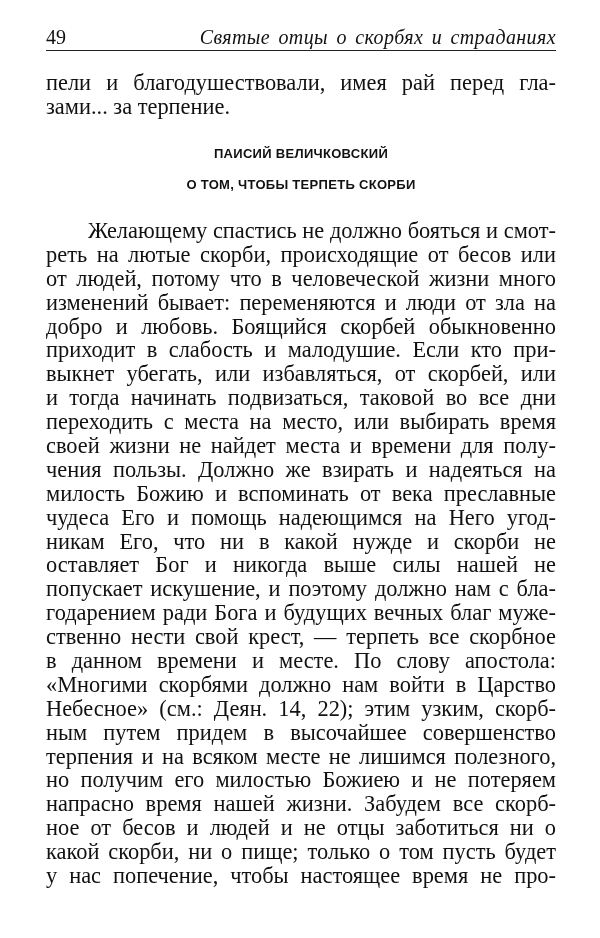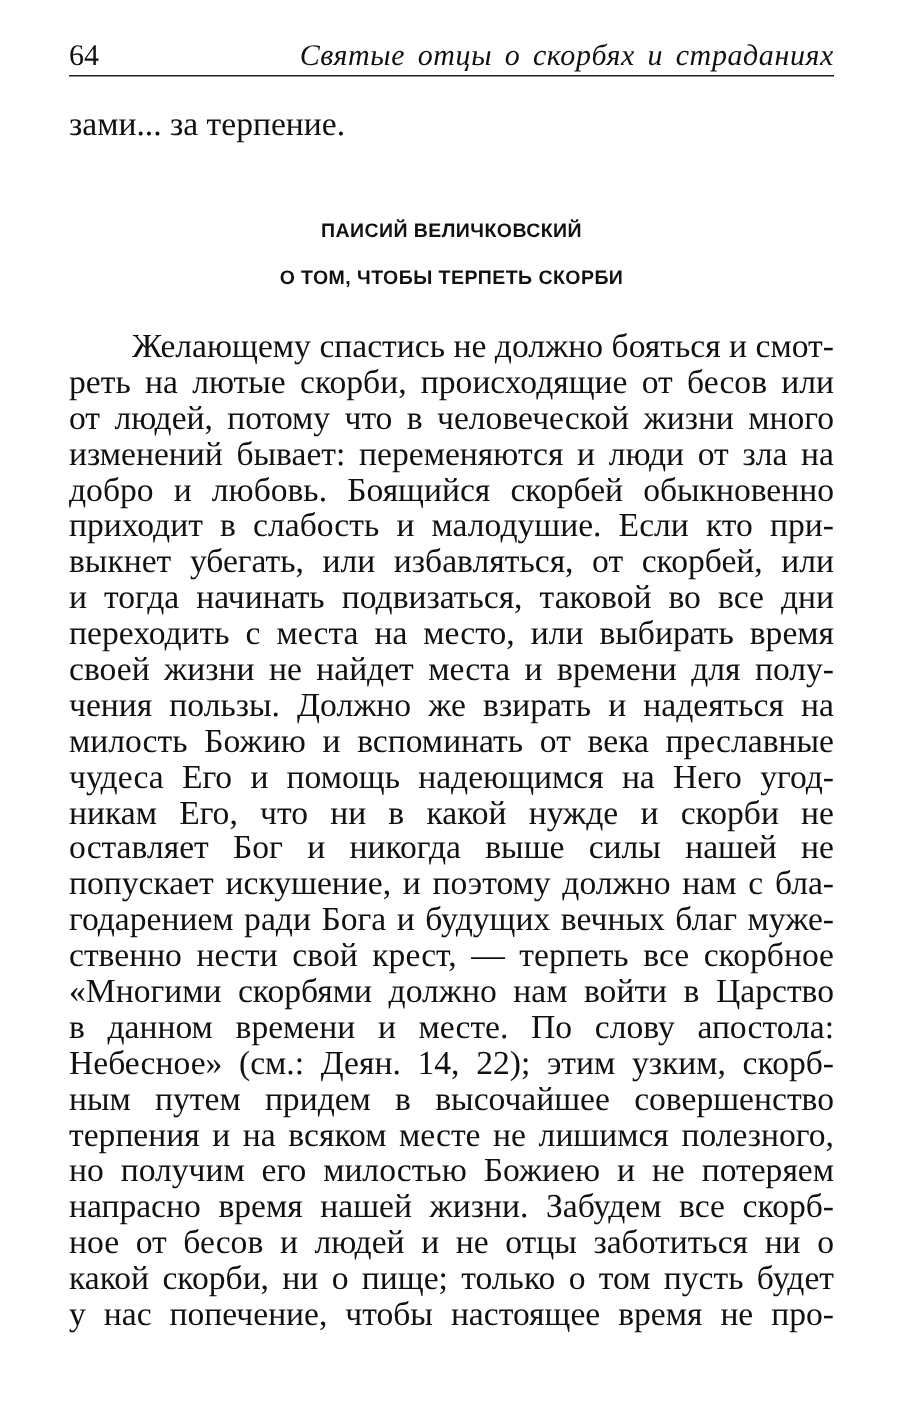--- a/index.html
+++ b/index.html
@@ -93,26 +93,27 @@
     font-size: 22.4px;
     line-height: 23.9px;
   }
 </style>
 </head>
 <body>
 
 <div class="page">
 
   <div class="running-head">
-    <span class="page-number">64</span>
+    <span class="page-number">49</span>
     <span class="running-title">Святые отцы о скорбях и страданиях</span>
   </div>
   <div class="rule"></div>
 
   <div class="body-text">
+    <span class="line">пели и благодушествовали, имея рай перед гла-</span>
     <span class="line last">зами... за терпение.</span>
   </div>
 
   <div class="heading author">ПАИСИЙ ВЕЛИЧКОВСКИЙ</div>
   <div class="heading title">О ТОМ, ЧТОБЫ ТЕРПЕТЬ СКОРБИ</div>
 
   <div class="para">
     <span class="line indent">Желающему спастись не должно бояться и смот-</span>
     <span class="line">реть на лютые скорби, происходящие от бесов или</span>
     <span class="line">от людей, потому что в человеческой жизни много</span>
@@ -124,22 +125,22 @@
     <span class="line">переходить с места на место, или выбирать время</span>
     <span class="line">своей жизни не найдет места и времени для полу-</span>
     <span class="line">чения пользы. Должно же взирать и надеяться на</span>
     <span class="line">милость Божию и вспоминать от века преславные</span>
     <span class="line">чудеса Его и помощь надеющимся на Него угод-</span>
     <span class="line">никам Его, что ни в какой нужде и скорби не</span>
     <span class="line">оставляет Бог и никогда выше силы нашей не</span>
     <span class="line">попускает искушение, и поэтому должно нам с бла-</span>
     <span class="line">годарением ради Бога и будущих вечных благ муже-</span>
     <span class="line">ственно нести свой крест, — терпеть все скорбное</span>
+    <span class="line">в данном времени и месте. По слову апостола:</span>
     <span class="line">«Многими скорбями должно нам войти в Царство</span>
-    <span class="line">в данном времени и месте. По слову апостола:</span>
     <span class="line">Небесное» (см.: Деян. 14, 22); этим узким, скорб-</span>
     <span class="line">ным путем придем в высочайшее совершенство</span>
     <span class="line">терпения и на всяком месте не лишимся полезного,</span>
     <span class="line">но получим его милостью Божиею и не потеряем</span>
     <span class="line">напрасно время нашей жизни. Забудем все скорб-</span>
     <span class="line">ное от бесов и людей и не отцы заботиться ни о</span>
     <span class="line">какой скорби, ни о пище; только о том пусть будет</span>
     <span class="line">у нас попечение, чтобы настоящее время не про-</span>
   </div>
 

